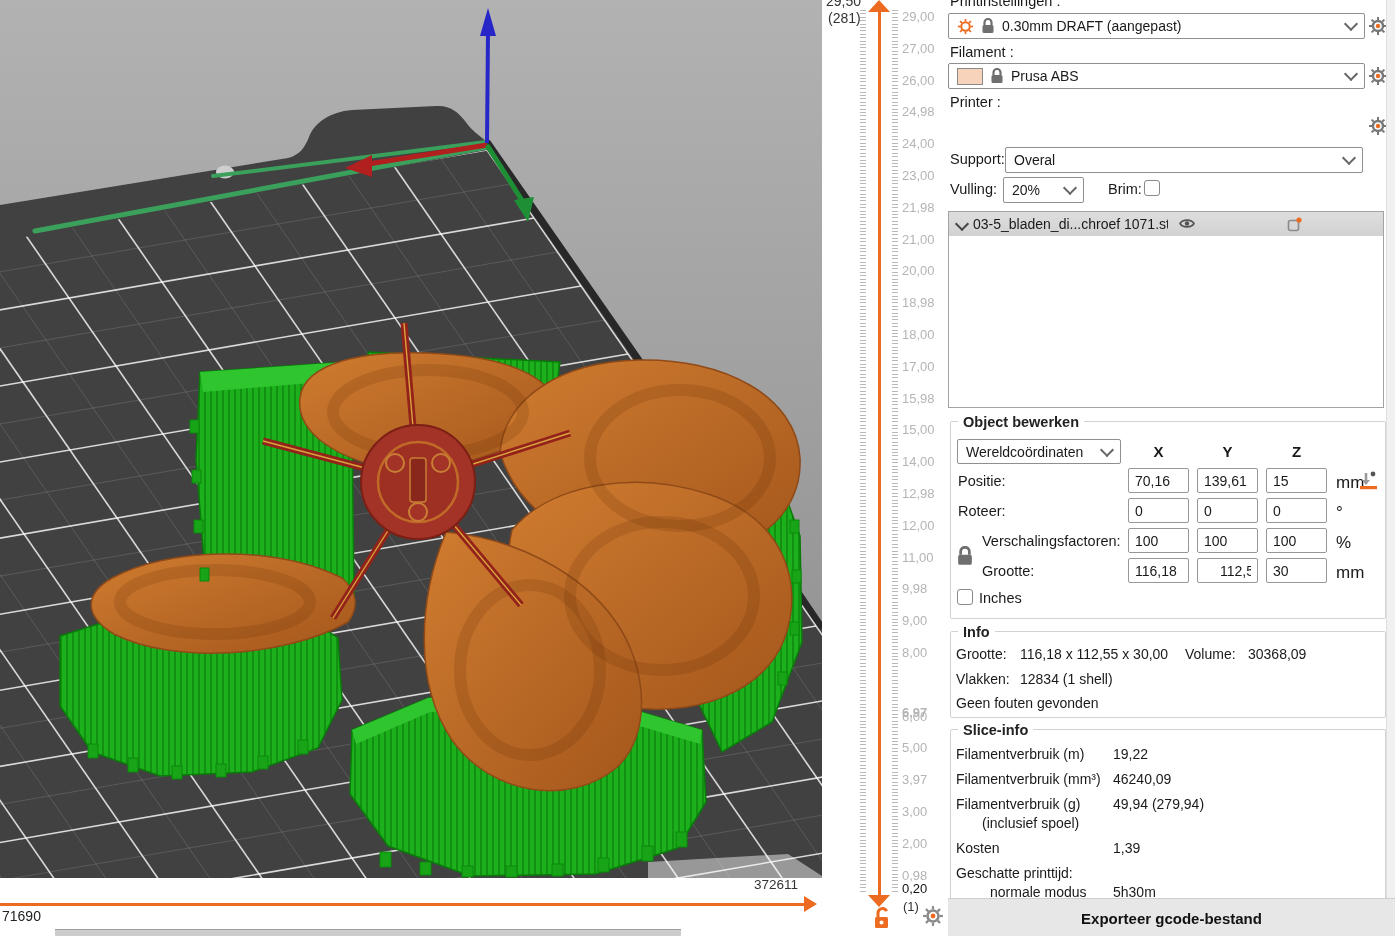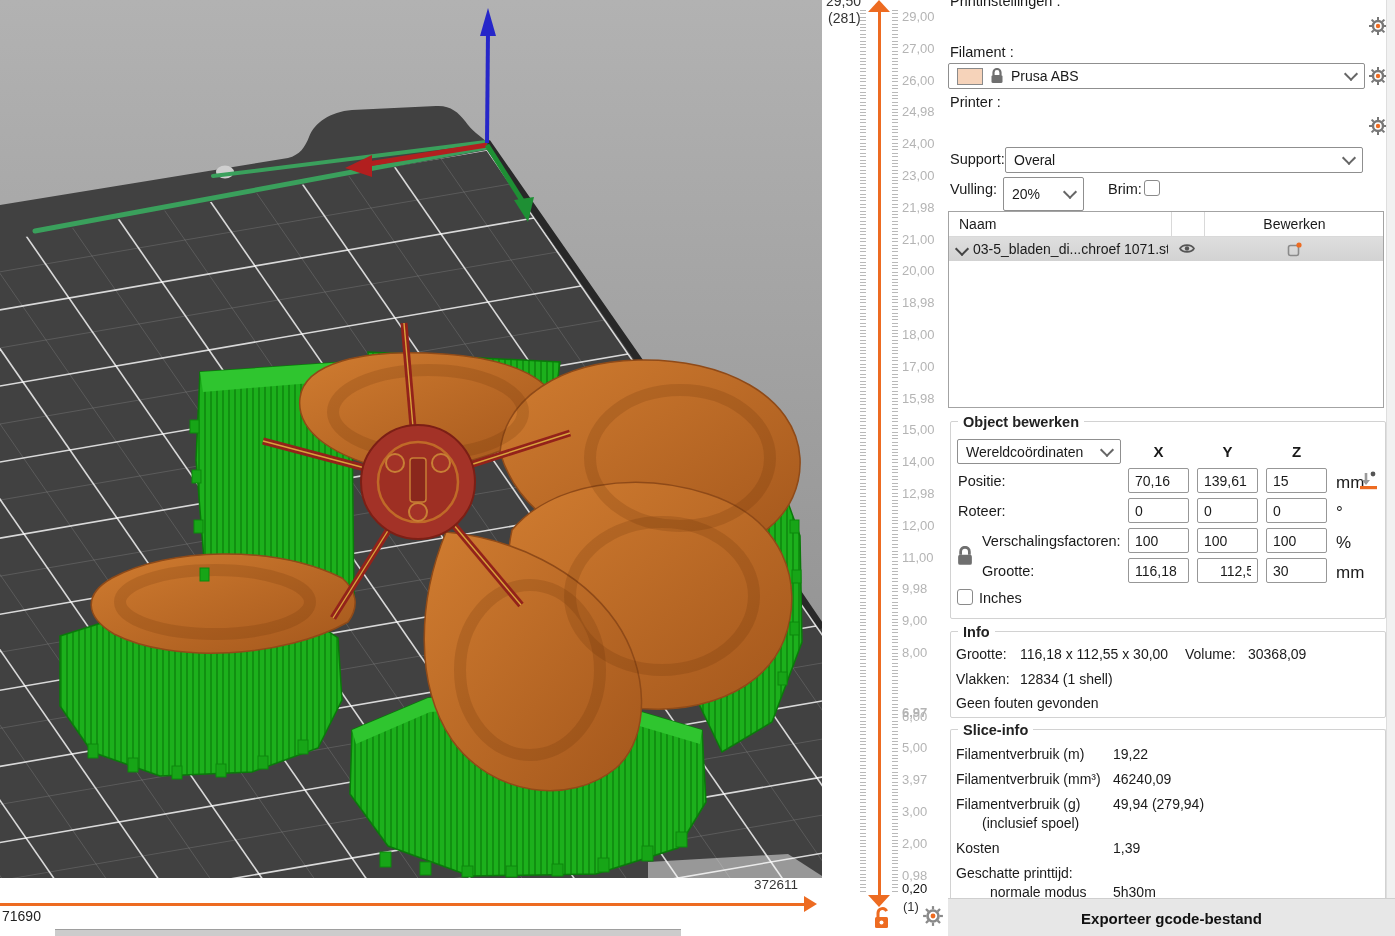--- a/index.html
+++ b/index.html
@@ -281,20 +281,41 @@
         <line x1="14.2" y1="14.2" x2="16.4" y2="16.4"></line>
       <line x1="3.6" y1="16.4" x2="5.8" y2="14.2"></line>
         <line x1="14.2" y1="5.8" x2="16.4" y2="3.6"></line>
     </g>
     <circle cx="10" cy="10" r="5" fill="none" stroke="#8a8a8a" stroke-width="2.4"></circle>
     <circle cx="10" cy="10" r="2.2" fill="#ED6B21"></circle>
   </svg>
 
   <div class="abs lbl" style="left:950px;top:-7px;">Printinstellingen :</div>
 
+  <div class="combo" style="left:948px;top:13px;width:417px;height:26px;">
+    <svg width="17" height="17" viewBox="0 0 20 20">
+      <circle cx="10" cy="10" r="5" fill="none" stroke="#ED6B21" stroke-width="2.4"></circle>
+      <g stroke="#ED6B21" stroke-width="2">
+        <line x1="10" y1="1" x2="10" y2="4"></line>
+          <line x1="10" y1="16" x2="10" y2="19"></line>
+        <line x1="1" y1="10" x2="4" y2="10"></line>
+          <line x1="16" y1="10" x2="19" y2="10"></line>
+        <line x1="3.6" y1="3.6" x2="5.8" y2="5.8"></line>
+          <line x1="14.2" y1="14.2" x2="16.4" y2="16.4"></line>
+        <line x1="3.6" y1="16.4" x2="5.8" y2="14.2"></line>
+          <line x1="14.2" y1="5.8" x2="16.4" y2="3.6"></line>
+      </g>
+    </svg>
+    <svg width="14" height="16" viewBox="0 0 14 16">
+      <path d="M3.5,7 V4.5 a3.5,3.5 0 0 1 7,0 V7" fill="none" stroke="#6f6f6f" stroke-width="2.2"></path>
+      <rect x="1.5" y="7" width="11" height="8" rx="1.5" fill="#6f6f6f"></rect>
+    </svg>
+    <span class="txt">0.30mm DRAFT (aangepast)</span>
+    <span class="chev"></span>
+  </div>
   <svg class="abs gear-svg" style="left:1368px;top:16px;" width="20" height="20" viewBox="0 0 20 20">
     <g stroke="#777" stroke-width="2">
       <line x1="10" y1="1" x2="10" y2="4"></line>
         <line x1="10" y1="16" x2="10" y2="19"></line>
       <line x1="1" y1="10" x2="4" y2="10"></line>
         <line x1="16" y1="10" x2="19" y2="10"></line>
       <line x1="3.6" y1="3.6" x2="5.8" y2="5.8"></line>
         <line x1="14.2" y1="14.2" x2="16.4" y2="16.4"></line>
       <line x1="3.6" y1="16.4" x2="5.8" y2="14.2"></line>
         <line x1="14.2" y1="5.8" x2="16.4" y2="3.6"></line>
@@ -344,34 +365,28 @@
     <circle cx="10" cy="10" r="2.2" fill="#ED6B21"></circle>
   </svg>
 
   <div class="abs lbl" style="left:950px;top:151px;">Support:</div>
   <div class="combo" style="left:1005px;top:147px;width:358px;height:26px;">
     <span class="txt">Overal</span>
     <span class="chev"></span>
   </div>
 
   <div class="abs lbl" style="left:950px;top:181px;text-align:right;">Vulling:</div>
-  <div class="combo" style="left:1003px;top:177px;width:81px;height:34px;">
+  <div class="combo" style="left:1003px;top:177px;width:81px;height:26px;">
     <span class="txt">20%</span>
     <span class="chev"></span>
   </div>
   <div class="abs lbl" style="left:1108px;top:181px;">Brim:</div>
   <span class="checkbox" style="left:1144px;top:180px;"></span>
 
   <div class="table">
-    <div class="table-header">
-      <span style="position:absolute;left:10px;top:4px;">Naam</span>
-      <span style="position:absolute;left:255px;top:4px;width:181px;text-align:center;">Bewerken</span>
-      <span class="vline" style="left:222px;"></span>
-      <span class="vline" style="left:255px;"></span>
-    </div>
     <div class="obj-row selected">
       <span class="chev" style="margin:0 6px 0 8px;border-color:#444;"></span>
       <span style="flex:0 0 auto;max-width:195px;overflow:hidden;white-space:nowrap;">03-5_bladen_di...chroef 1071.stl</span>
       <svg style="position:absolute;left:230px;top:5px;" width="16" height="13" viewBox="0 0 16 13">
         <path d="M1,6.5 C3.5,2 12.5,2 15,6.5 C12.5,11 3.5,11 1,6.5 Z" fill="none" stroke="#555" stroke-width="1.6"></path>
         <circle cx="8" cy="6.5" r="2.2" fill="#555"></circle>
       </svg>
       <svg style="position:absolute;left:338px;top:5px;" width="15" height="15" viewBox="0 0 15 15">
         <rect x="1.5" y="3.5" width="10" height="10" rx="2" fill="none" stroke="#8a8a8a" stroke-width="1.6"></rect>
         <circle cx="12" cy="3" r="2.6" fill="#ED6B21"></circle>

